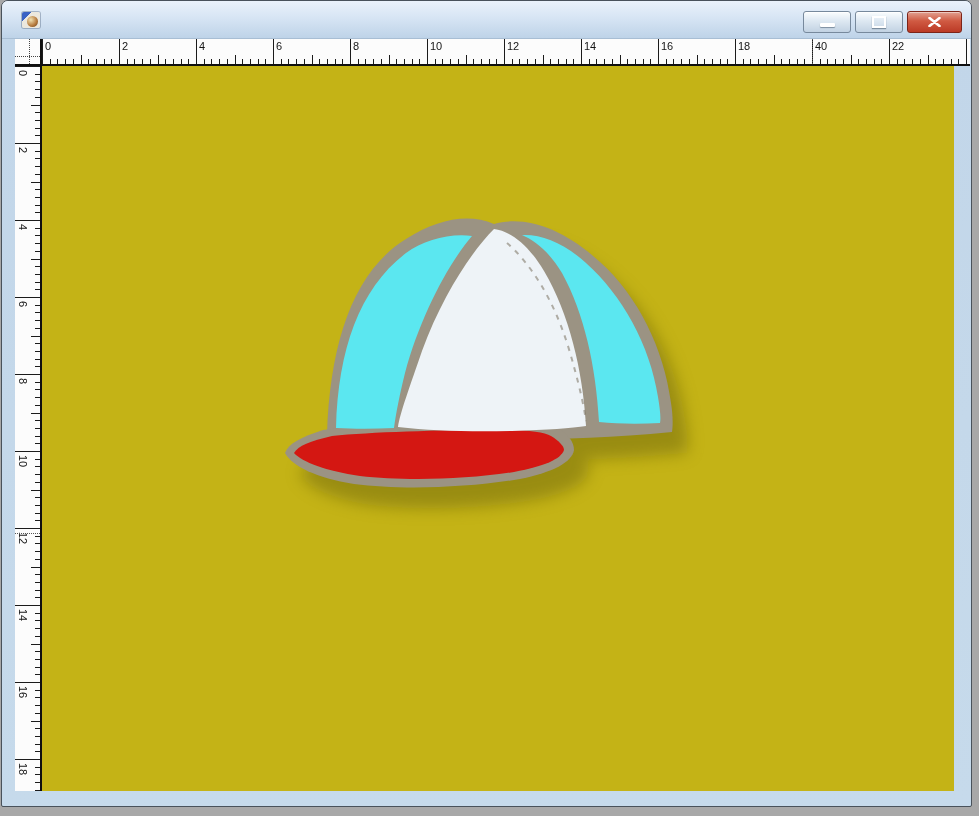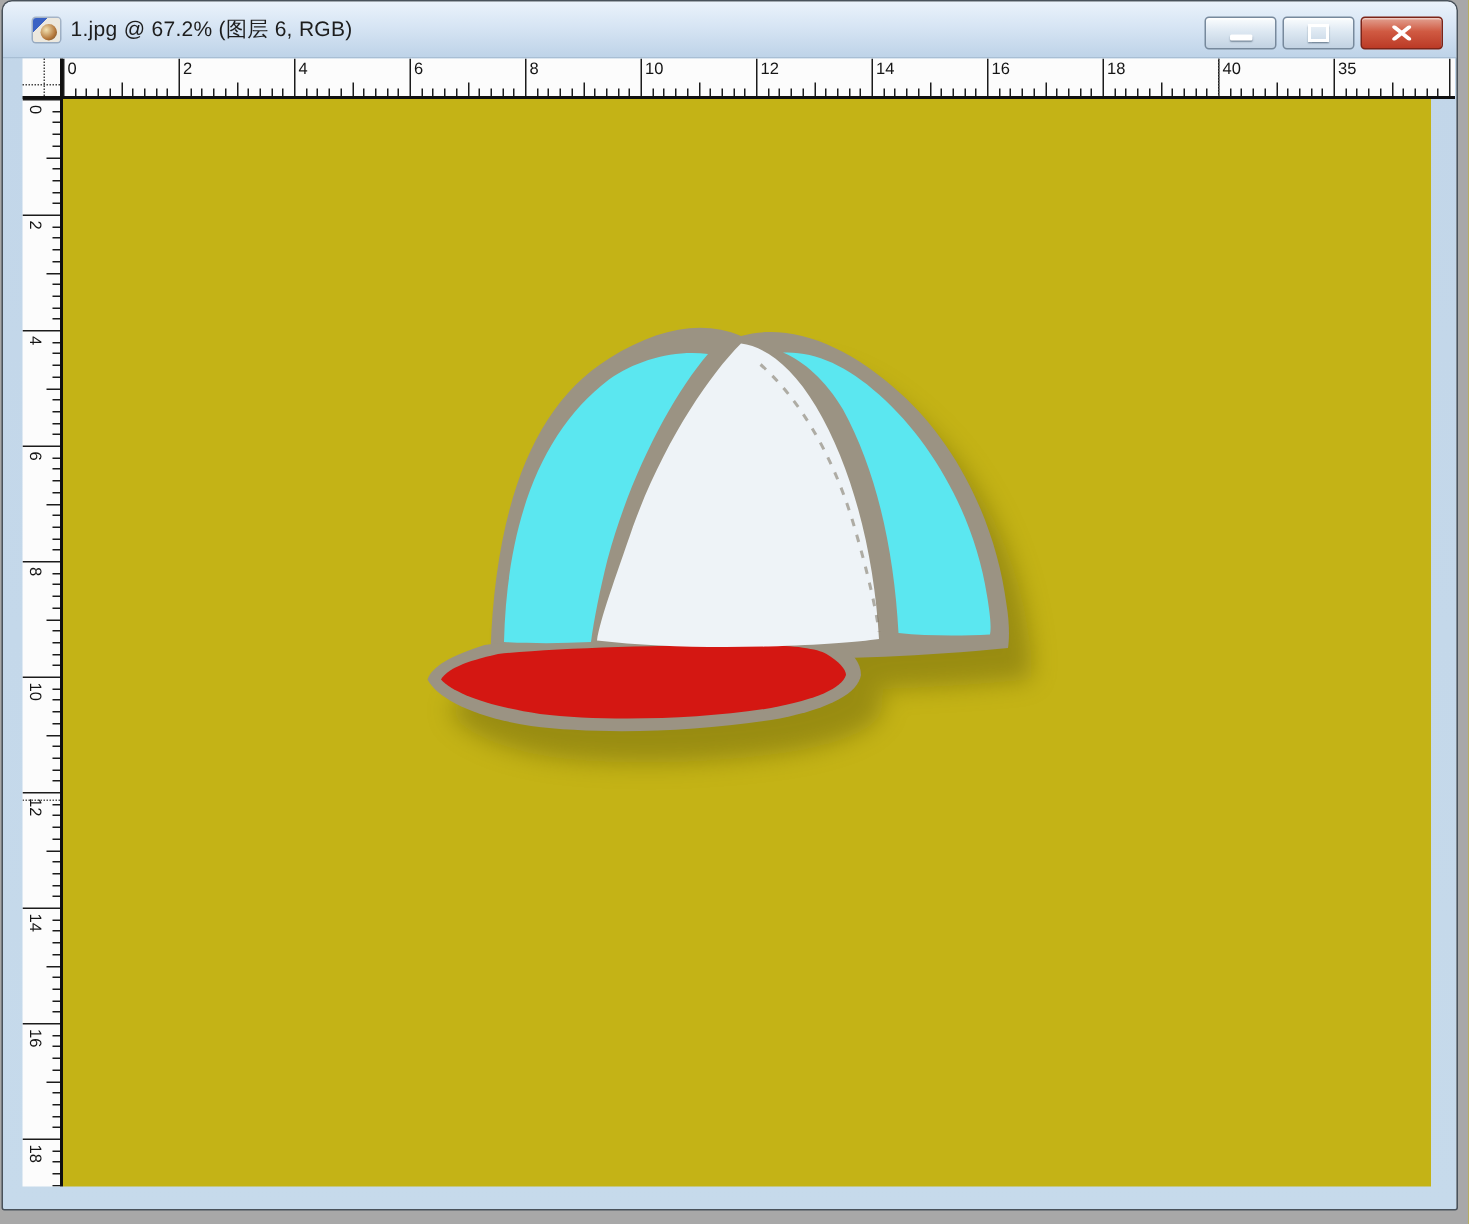--- a/index.html
+++ b/index.html
@@ -130,21 +130,20 @@
   .canvas svg { display:block; }
 </style>
 </head>
 <body>
 
 <div>
   <div class="window">
 
     <div class="titlebar">
       <span class="doc-icon"></span>
-      <span class="title">1.jpg @ 67.2% (图层 6, RGB)</span>
       <div class="controls">
         <button class="wbtn minb">
           <span class="glyph-min"></span>
         </button>
         <button class="wbtn maxb">
           <span class="glyph-max"></span>
         </button>
         <button class="wbtn closeb">
           <svg width="13" height="10" viewBox="0 0 13 10">
             <path d="M1.5 1 L11.5 9 M11.5 1 L1.5 9" stroke="#ffffff" stroke-width="2.6" stroke-linecap="round" fill="none"></path>
@@ -286,21 +285,21 @@
           <div class="rlabel" style="left: 80px; top: 2px;">2</div>
           <div class="rlabel" style="left: 157px; top: 2px;">4</div>
           <div class="rlabel" style="left: 234px; top: 2px;">6</div>
           <div class="rlabel" style="left: 311px; top: 2px;">8</div>
           <div class="rlabel" style="left: 388px; top: 2px;">10</div>
           <div class="rlabel" style="left: 465px; top: 2px;">12</div>
           <div class="rlabel" style="left: 542px; top: 2px;">14</div>
           <div class="rlabel" style="left: 619px; top: 2px;">16</div>
           <div class="rlabel" style="left: 696px; top: 2px;">18</div>
           <div class="rlabel" style="left: 773px; top: 2px;">40</div>
-          <div class="rlabel" style="left: 850px; top: 2px;">35</div>
+          <div class="rlabel" style="left: 850px; top: 2px;">22</div>
           <div class="pointer-line-h" style="left: 770px;"></div>
         </div>
       <div class="v-ruler" id="vruler">
           <div class="tick" style="top: 0px; height: 1px; width: 27px; right: 0px; left: 0px;"></div>
           <div class="tick" style="top: 8px; height: 1px; width: 5px; right: 0px;"></div>
           <div class="tick" style="top: 15px; height: 1px; width: 5px; right: 0px;"></div>
           <div class="tick" style="top: 23px; height: 1px; width: 5px; right: 0px;"></div>
           <div class="tick" style="top: 31px; height: 1px; width: 5px; right: 0px;"></div>
           <div class="tick" style="top: 39px; height: 1px; width: 9px; right: 0px;"></div>
           <div class="tick" style="top: 46px; height: 1px; width: 5px; right: 0px;"></div>

